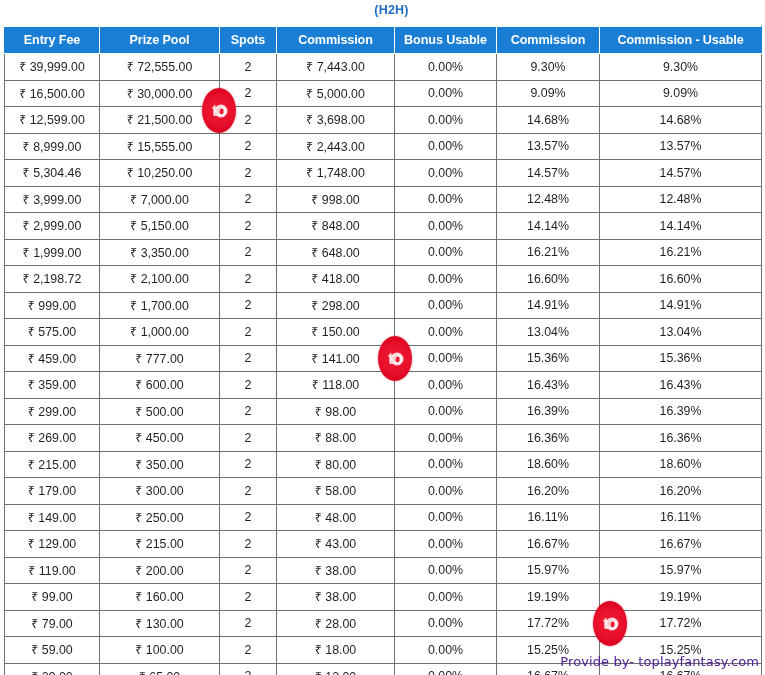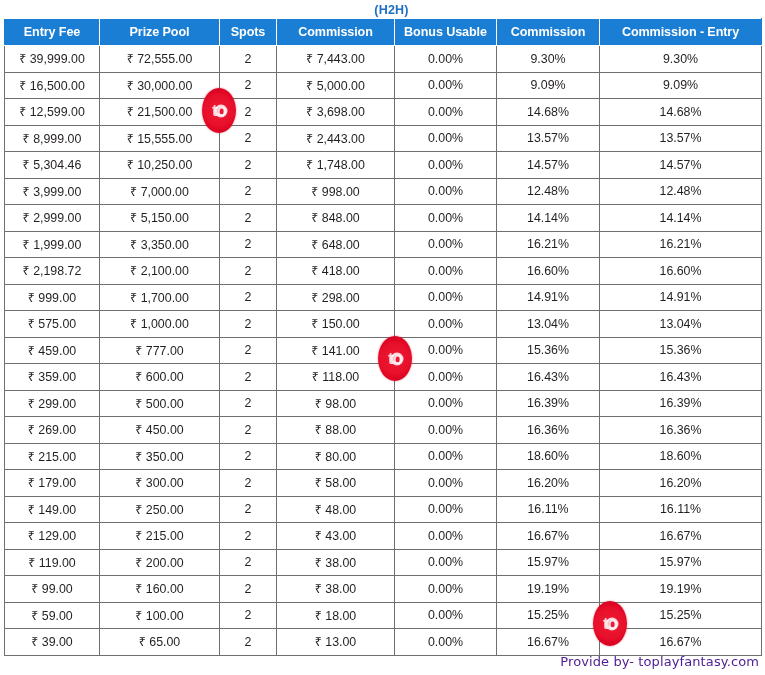--- a/index.html
+++ b/index.html
@@ -14,21 +14,21 @@
     overflow: hidden;
     position: relative;
   }
   .page {
     position: relative;
     width: 765px;
     height: 675px;
     box-sizing: border-box;
   }
   .title-bar {
-    height: 18px;
+    height: 26px;
     text-align: center;
     line-height: 17px;
   }
   .title-text {
     color: #1f6fc4;
     font-size: 12.5px;
     font-weight: bold;
     letter-spacing: 0.2px;
     position: relative;
     left: 9px;
@@ -148,21 +148,21 @@
       <col class="col-commbon">
     </colgroup>
     <thead>
       <tr>
         <th>Entry Fee</th>
         <th>Prize Pool</th>
         <th>Spots</th>
         <th>Commission</th>
         <th>Bonus Usable</th>
         <th>Commission</th>
-        <th>Commission - Entry</th>
+        <th>Commission - Usable</th>
       </tr>
     </thead>
     <tbody id="table-body">
         <tr>
           <td class="c-money">₹ 39,999.00</td>
           <td class="c-money">₹ 72,555.00</td>
           <td class="c-center">2</td>
           <td class="c-money">₹ 7,443.00</td>
           <td class="c-money">0.00%</td>
           <td class="c-money">9.30%</td>
@@ -340,20 +340,29 @@
           <td class="c-money">15.97%</td>
         </tr>
         <tr>
           <td class="c-money">₹ 99.00</td>
           <td class="c-money">₹ 160.00</td>
           <td class="c-center">2</td>
           <td class="c-money">₹ 38.00</td>
           <td class="c-money">0.00%</td>
           <td class="c-money">19.19%</td>
           <td class="c-money">19.19%</td>
+        </tr>
+        <tr>
+          <td class="c-money">₹ 79.00</td>
+          <td class="c-money">₹ 130.00</td>
+          <td class="c-center">2</td>
+          <td class="c-money">₹ 28.00</td>
+          <td class="c-money">0.00%</td>
+          <td class="c-money">17.72%</td>
+          <td class="c-money">17.72%</td>
         </tr>
         <tr>
           <td class="c-money">₹ 59.00</td>
           <td class="c-money">₹ 100.00</td>
           <td class="c-center">2</td>
           <td class="c-money">₹ 18.00</td>
           <td class="c-money">0.00%</td>
           <td class="c-money">15.25%</td>
           <td class="c-money">15.25%</td>
         </tr>

